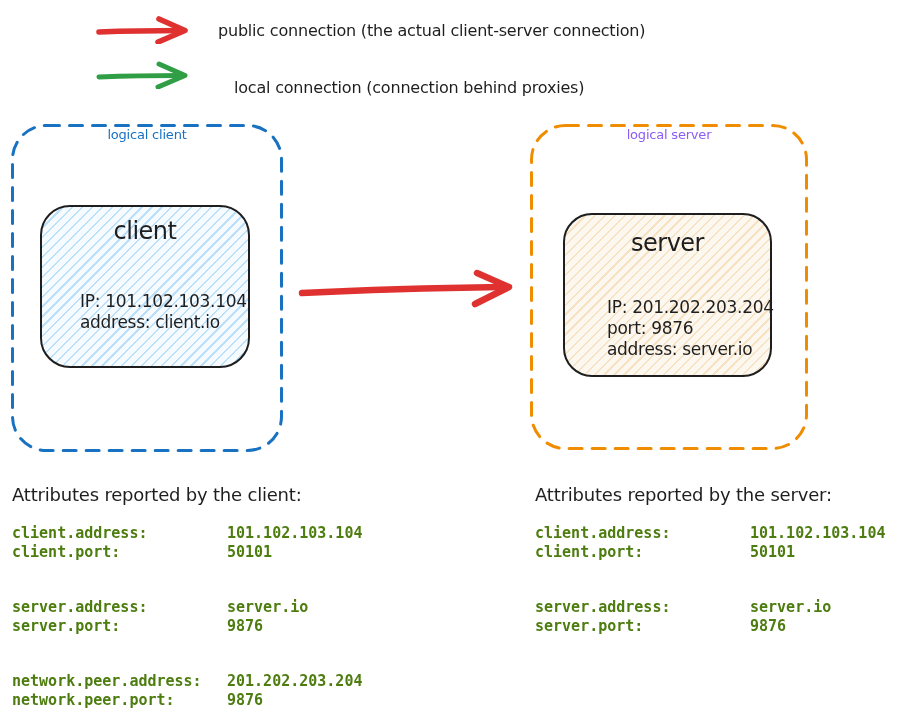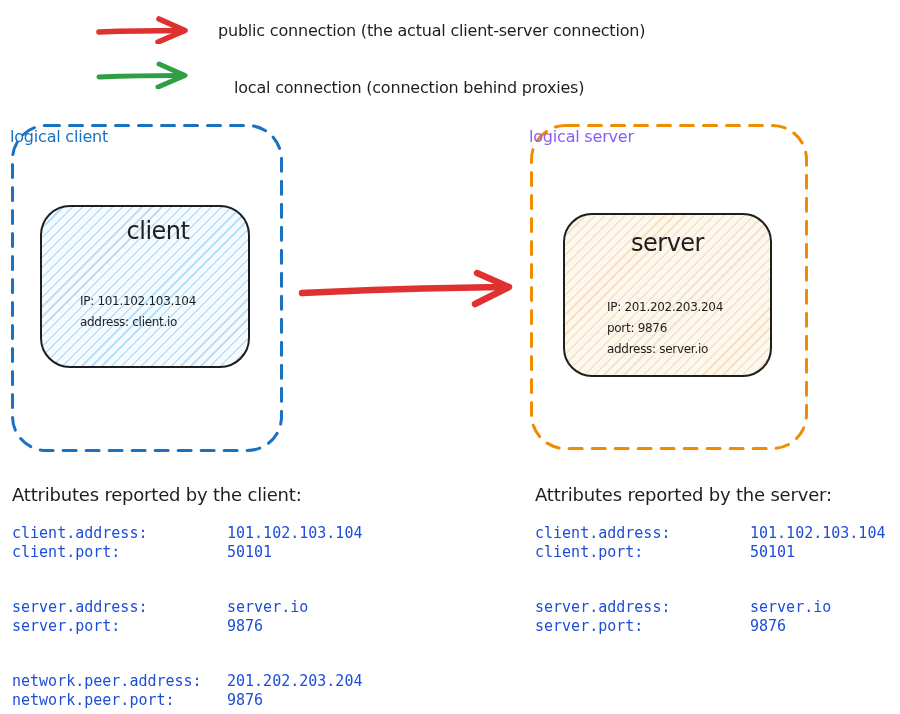--- a/index.html
+++ b/index.html
@@ -17,59 +17,58 @@
   
   .legend-label {
     font-size: 16px;
     letter-spacing: -0.2px;
     color: #1e1e1e;
     white-space: nowrap;
   }
 
   
   .group-title {
-    font-size: 16px;
-    text-align: left;
+    font-size: 13px;
+    text-align: center;
     white-space: nowrap;
     letter-spacing: -0.2px;
   }
   .group-title.blue  { color: #1971c2; }
   .group-title.orange{ color: #8b5cf6; }
 
   
   .node {
     position: absolute;
     border: 2.2px solid #1e1e1e;
     border-radius: 30px;
     box-sizing: border-box;
   }
   .node.client {
     background-color: #f6fbff;
     background-image: repeating-linear-gradient(135deg,
       rgba(140, 200, 245, 0.55) 0px, rgba(140, 200, 245, 0.55) 1.6px,
       transparent 1.6px, transparent 7px);
-    padding-left: 13px;
   }
   .node.server {
     background-color: #fdf8ef;
     background-image: repeating-linear-gradient(135deg,
       rgba(243, 211, 166, 0.6) 0px, rgba(243, 211, 166, 0.6) 1.6px,
       transparent 1.6px, transparent 7px);
   }
   .node-title {
     position: absolute;
     width: 100%;
     text-align: center;
     font-size: 24px;
     letter-spacing: -0.5px;
     color: #1e1e1e;
   }
   .node-lines {
     position: absolute;
-    font-size: 12px;
+    font-size: 17px;
     line-height: 21px;
     letter-spacing: -0.3px;
     color: #1e1e1e;
     white-space: nowrap;
   }
 
   
   .attr-col { position: absolute; }
   .attr-heading {
     font-size: 18px;
@@ -77,22 +76,23 @@
     line-height: 26px;
     color: #1e1e1e;
     white-space: nowrap;
   }
   .attr-group { margin-top: 36px; }
   .attr-group.first { margin-top: 16px; }
   .attr-row {
     font-family: "DejaVu Sans Mono", "Liberation Mono", monospace;
     font-size: 15px;
     line-height: 19px;
-    color: #1d4ed8;
-    white-space: nowrap;
+    color: #4d7c0f;
+    white-space: nowrap;
+    font-weight: bold;
   }
   .attr-key { display: inline-block; width: 215px; }
 </style>
 </head>
 <body>
 
 <div class="stage">
 
   <div class="abs" style="left:95px; top:16px; width:110px; height:28px;">
     <svg width="110" height="28" viewBox="0 0 110 28">

